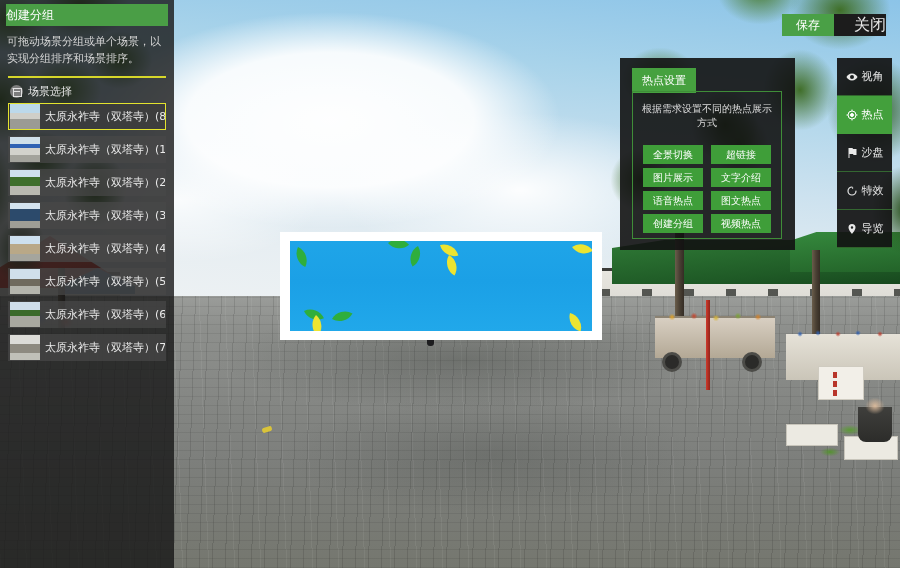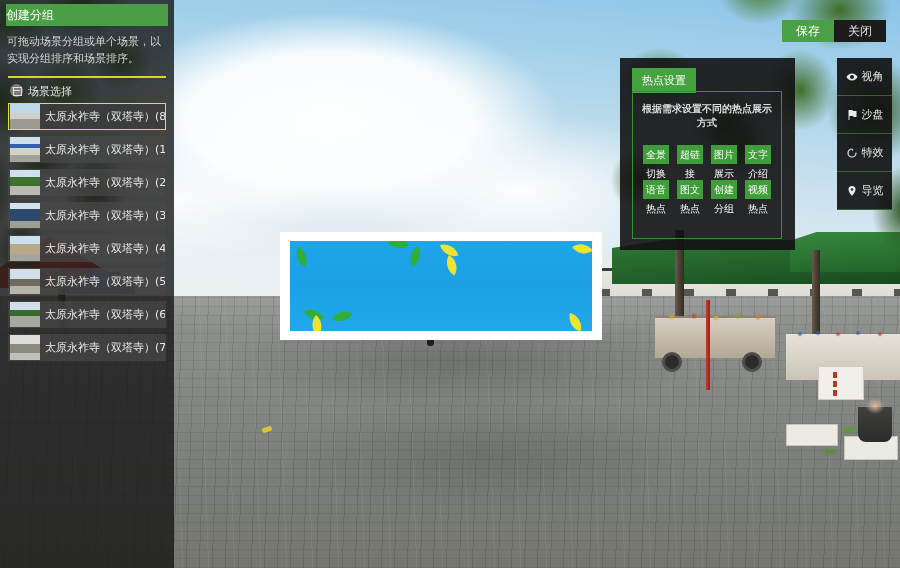--- a/index.html
+++ b/index.html
@@ -224,21 +224,21 @@
     background: #4a9e46; color: #fff; font-size: 12px; text-align: left;
     border: none; cursor: pointer; width: 162px;
   }
   .panel-desc {
     margin: 7px 7px 0 7px; font-size: 11px; color: #d6d6d6; line-height: 17px;
   }
   .divider-yellow {
     margin: 9px 8px 0 8px; height: 2px; background: #d6d62a;
   }
   .scene-head {
-    display: flex; align-items: flex-start; gap: 5px; padding: 6px 0 4px 10px;
+    display: flex; align-items: center; gap: 5px; padding: 6px 0 4px 10px;
   }
   .grid-icon {
     width: 13px; height: 13px; border-radius: 50%;
     background: #7d7d7d; position: relative; flex: 0 0 auto;
   }
   .grid-icon::before {
     content: ""; position: absolute; left: 3px; top: 3px; width: 7px; height: 7px;
     border: 1px solid #e2e2e2;
   }
   .grid-icon::after {
@@ -275,51 +275,51 @@
   .th7 { background:
       linear-gradient(180deg, #cfdeea 0 30%, #3a6a2b 30% 58%, #a8a8a0 58% 100%); }
   .th8 { background:
       linear-gradient(180deg, #dcdcd8 0 36%, #8d8a80 36% 72%, #c0c0b8 72% 100%); }
   .scene-label {
     font-size: 11px; color: #eaeaea; white-space: nowrap; overflow: hidden;
   }
 
   
   .top-actions {
-    position: absolute; right: 14px; top: 20px; display: flex; z-index: 30;
+    position: absolute; right: 14px; top: 14px; display: flex; z-index: 30;
   }
   .btn-save {
     width: 52px; height: 22px; line-height: 22px; text-align: center;
     background: #4aa046; color: #fff; font-size: 12px; border: none; cursor: pointer;
   }
   .btn-close {
-    width: 52px; height: 22px; line-height: 22px; text-align: center;
-    background: #1c1c1c; color: #e8e8e8; font-size: 12px; border: none; cursor: pointer;
+    width: 52px; height: 22px; line-height: 22px; text-align: right;
+    background: #1c1c1c; color: #e8e8e8; font-size: 16px; border: none; cursor: pointer;
   }
 
   
   .hotspot-panel {
     position: absolute; left: 620px; top: 58px; width: 175px; height: 192px;
     background: rgba(18,18,18,0.90); z-index: 28; padding-left: 48px;
   }
   .hotspot-tab {
     position: absolute; left: 12px; top: 10px;
     padding: 5px 10px; background: #46a13f; color: #fff; font-size: 11px;
     cursor: pointer;
   }
   .hotspot-body {
     position: absolute; left: 12px; top: 33px; width: 150px; height: 148px;
     border: 1px solid #3f8d38;
   }
   .hotspot-hint {
     margin: 10px 6px 15px 6px; font-size: 10px; color: #dcdcdc;
-    text-align: center; line-height: 14px; font-weight: bold;
+    text-align: center; line-height: 14px;
   }
   .hotspot-grid {
-    display: grid; grid-template-columns: 1fr 1fr 1fr 1fr; gap: 16px 8px;
+    display: grid; grid-template-columns: 1fr 1fr; gap: 4px 8px;
     margin: 10px 10px 0 10px;
   }
   .hotspot-btn {
     height: 19px; line-height: 19px; text-align: center;
     background: #3f9e39; color: #fff; font-size: 10px;
     border: none; cursor: pointer;
   }
 
   
   .right-menu {
@@ -471,20 +471,30 @@
 
   <div class="right-menu" id="right-menu">
       <div class="menu-item">
         <span style="display: flex;">
           <svg class="menu-icon" viewBox="0 0 24 24" fill="currentColor">
             <path d="M12 5C6.5 5 2.3 9.1 1 12c1.3 2.9 5.5 7 11 7s9.7-4.1 11-7c-1.3-2.9-5.5-7-11-7zm0 11a4 4 0 110-8 4 4 0 010 8z"></path>
           </svg>
         </span>
         <span>视角</span>
       </div>
+      <div class="menu-item active">
+        <span style="display: flex;">
+          <svg class="menu-icon" viewBox="0 0 24 24" fill="none" stroke="currentColor" stroke-width="2">
+            <circle cx="12" cy="12" r="8"></circle>
+            <circle cx="12" cy="12" r="3" fill="currentColor"></circle>
+            <path d="M12 1v3M12 20v3M1 12h3M20 12h3"></path>
+          </svg>
+        </span>
+        <span>热点</span>
+      </div>
       <div class="menu-item">
         <span style="display: flex;">
           <svg class="menu-icon" viewBox="0 0 24 24" fill="currentColor">
             <path d="M5 2v20h2v-8h7l1 2h6V4h-7l-1-2z"></path>
           </svg>
         </span>
         <span>沙盘</span>
       </div>
       <div class="menu-item">
         <span style="display: flex;">

